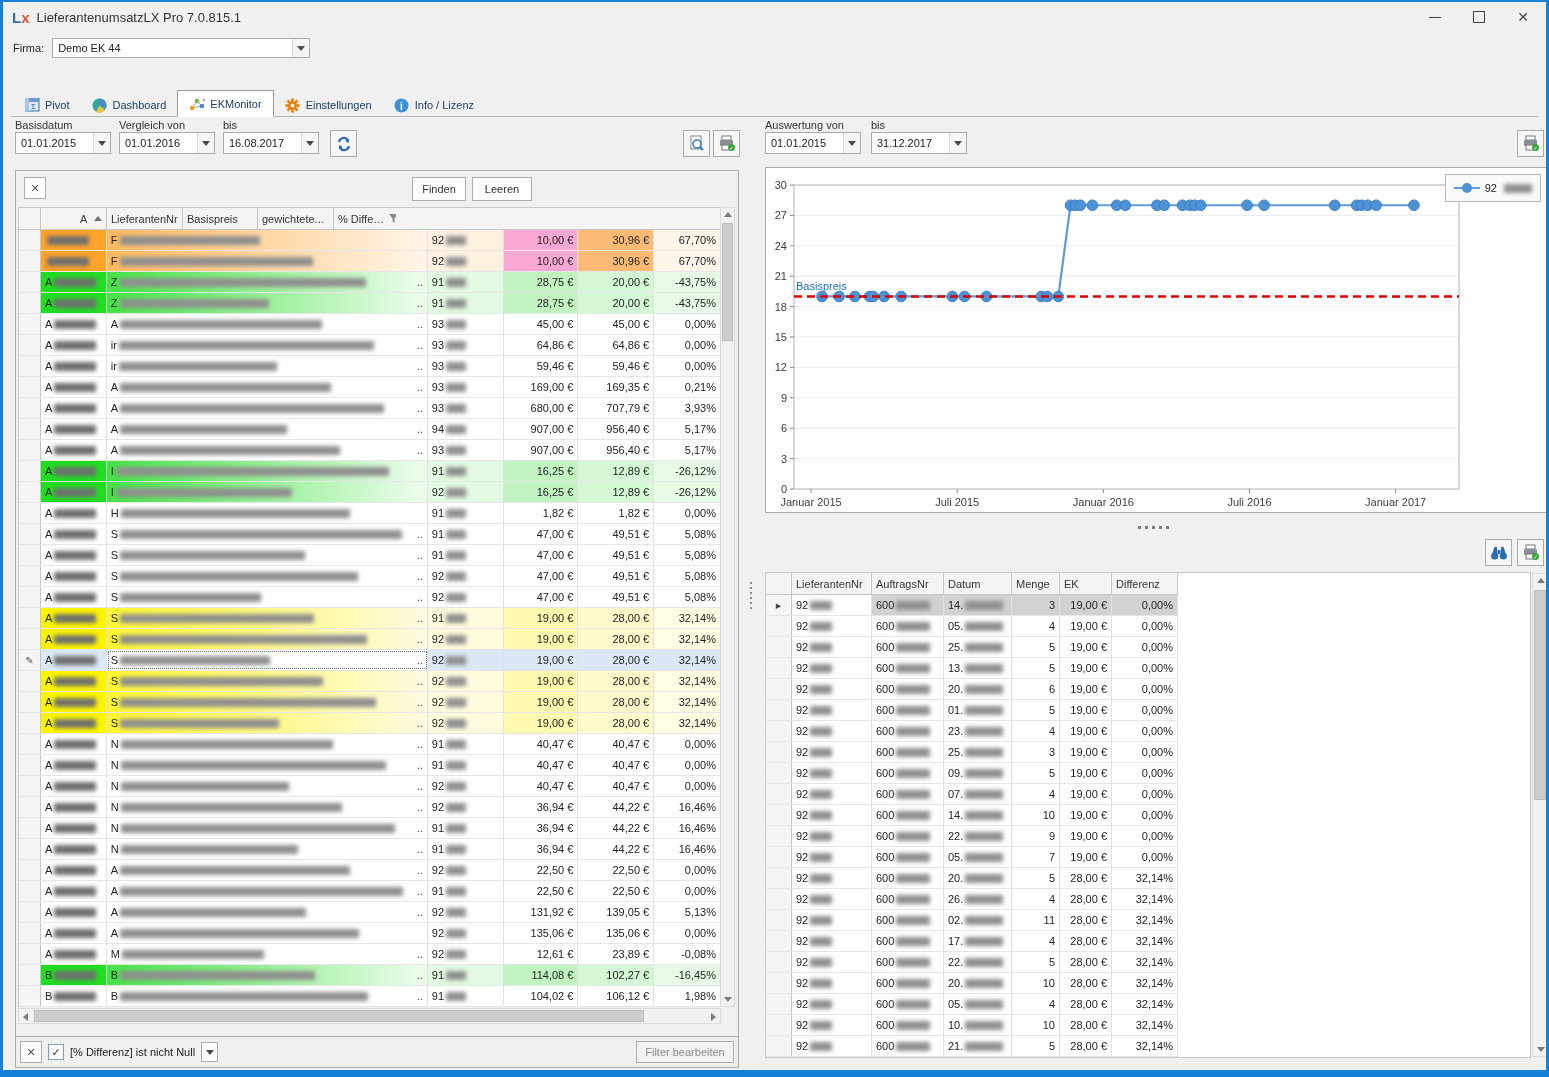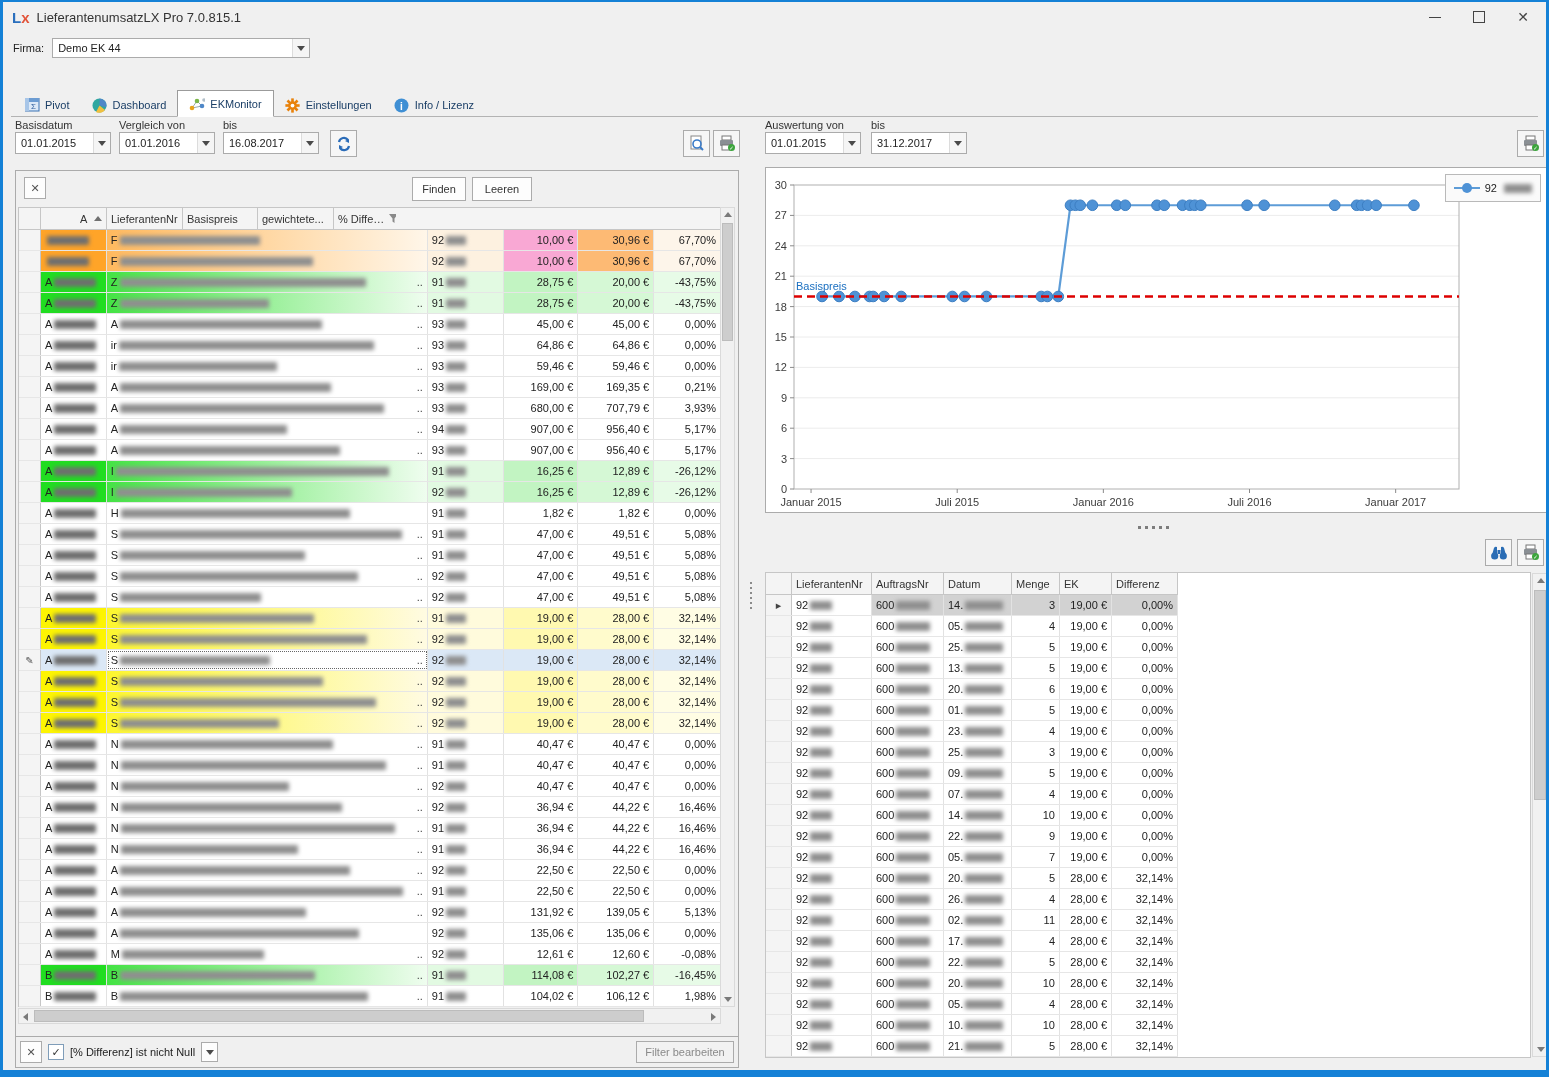--- a/index.html
+++ b/index.html
@@ -923,21 +923,21 @@
               <div class="c col2">
                 <span>M</span>
                 <span class="rd" style="width:142px"></span>
                 <span class="trdots">..</span>
               </div>
               <div class="c col3">
                 <span>92</span>
                 <span class="rd" style="width:20px"></span>
               </div>
               <div class="c col4 num">12,61 €</div>
-              <div class="c col5 num">12,60 €</div>
+              <div class="c col5 num">23,89 €</div>
               <div class="c col6 num">-0,08%</div>
             </div>
             <div class="lrow green">
               <div class="c col0"></div>
               <div class="c col1">
                 <span>B</span>
                 <span class="rd dk" style="width:42px"></span>
               </div>
               <div class="c col2">
                 <span>B</span>

